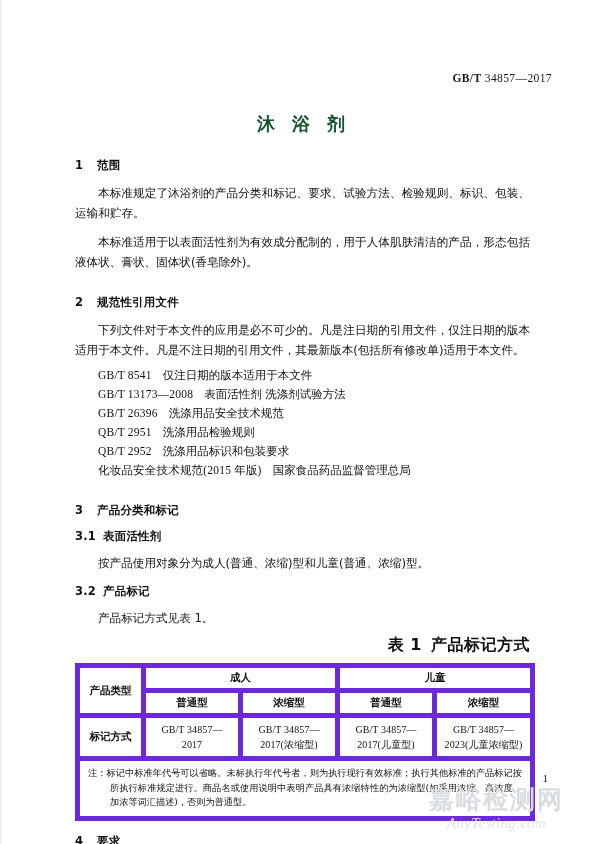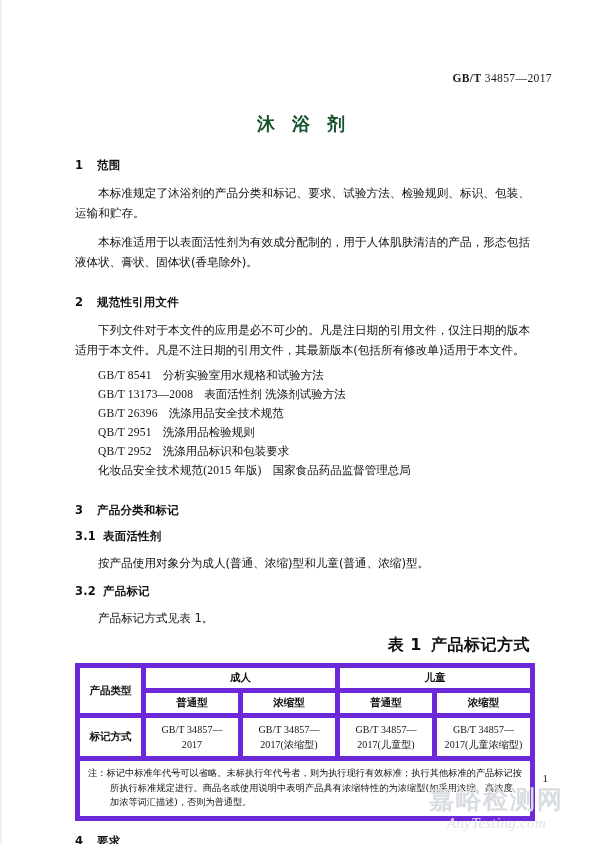--- a/index.html
+++ b/index.html
@@ -221,21 +221,21 @@
 
     <div class="h1"><span class="num">1</span><span>范围</span></div>
     <p class="para">本标准规定了沐浴剂的产品分类和标记、要求、试验方法、检验规则、标识、包装、运输和贮存。</p>
     <p class="para">本标准适用于以表面活性剂为有效成分配制的，用于人体肌肤清洁的产品，形态包括液体状、膏状、固体状(香皂除外)。</p>
 
     <div class="sec-gap"></div>
 
     <div class="h1"><span class="num">2</span><span>规范性引用文件</span></div>
     <p class="para tight">下列文件对于本文件的应用是必不可少的。凡是注日期的引用文件，仅注日期的版本适用于本文件。凡是不注日期的引用文件，其最新版本(包括所有修改单)适用于本文件。</p>
     <ul class="ref-list">
-      <li><span class="code">GB/T 8541</span><span class="sep"></span><span>分析实验室用水规格和试验方法</span></li>
+      <li><span class="code">GB/T 8541</span><span class="sep"></span><span>仅注日期的版本适用于本文件</span></li>
       <li><span class="code">GB/T 13173—2008</span><span class="sep"></span><span>表面活性剂  洗涤剂试验方法</span></li>
       <li><span class="code">GB/T 26396</span><span class="sep"></span><span>洗涤用品安全技术规范</span></li>
       <li><span class="code">QB/T 2951</span><span class="sep"></span><span>洗涤用品检验规则</span></li>
       <li><span class="code">QB/T 2952</span><span class="sep"></span><span>洗涤用品标识和包装要求</span></li>
       <li><span class="code">化妆品安全技术规范(2015 年版)</span><span class="sep"></span><span>国家食品药品监督管理总局</span></li>
     </ul>
 
     <div class="sec-gap"></div>
 
     <div class="h1"><span class="num">3</span><span>产品分类和标记</span></div>
@@ -264,21 +264,21 @@
           <td class="hdr">普通型</td>
           <td class="hdr">浓缩型</td>
           <td class="hdr">普通型</td>
           <td class="hdr">浓缩型</td>
         </tr>
         <tr>
           <td class="rowlbl">标记方式</td>
           <td class="mark-cell"><span>GB/T 34857—</span><span class="l2">2017</span></td>
           <td class="mark-cell"><span>GB/T 34857—</span><span class="l2">2017(浓缩型)</span></td>
           <td class="mark-cell"><span>GB/T 34857—</span><span class="l2">2017(儿童型)</span></td>
-          <td class="mark-cell"><span>GB/T 34857—</span><span class="l2">2017(儿童浓缩型)</span></td>
+          <td class="mark-cell"><span>GB/T 34857—</span><span class="l2">2023(儿童浓缩型)</span></td>
         </tr>
         <tr>
           <td class="note-cell" colspan="5">
               <span class="note-body"><span class="note-lbl">注：</span><span>标记中标准年代号可以省略。未标执行年代号者，则为执行现行有效标准；执行其他标准的产品标记按所执行标准规定进行。商品名或使用说明中表明产品具有浓缩特性的为浓缩型(如采用浓缩、高浓度、加浓等词汇描述)，否则为普通型。</span></span>
             </td>
         </tr>
       </tbody>
     </table>
 
     <div class="sec-gap"></div>

